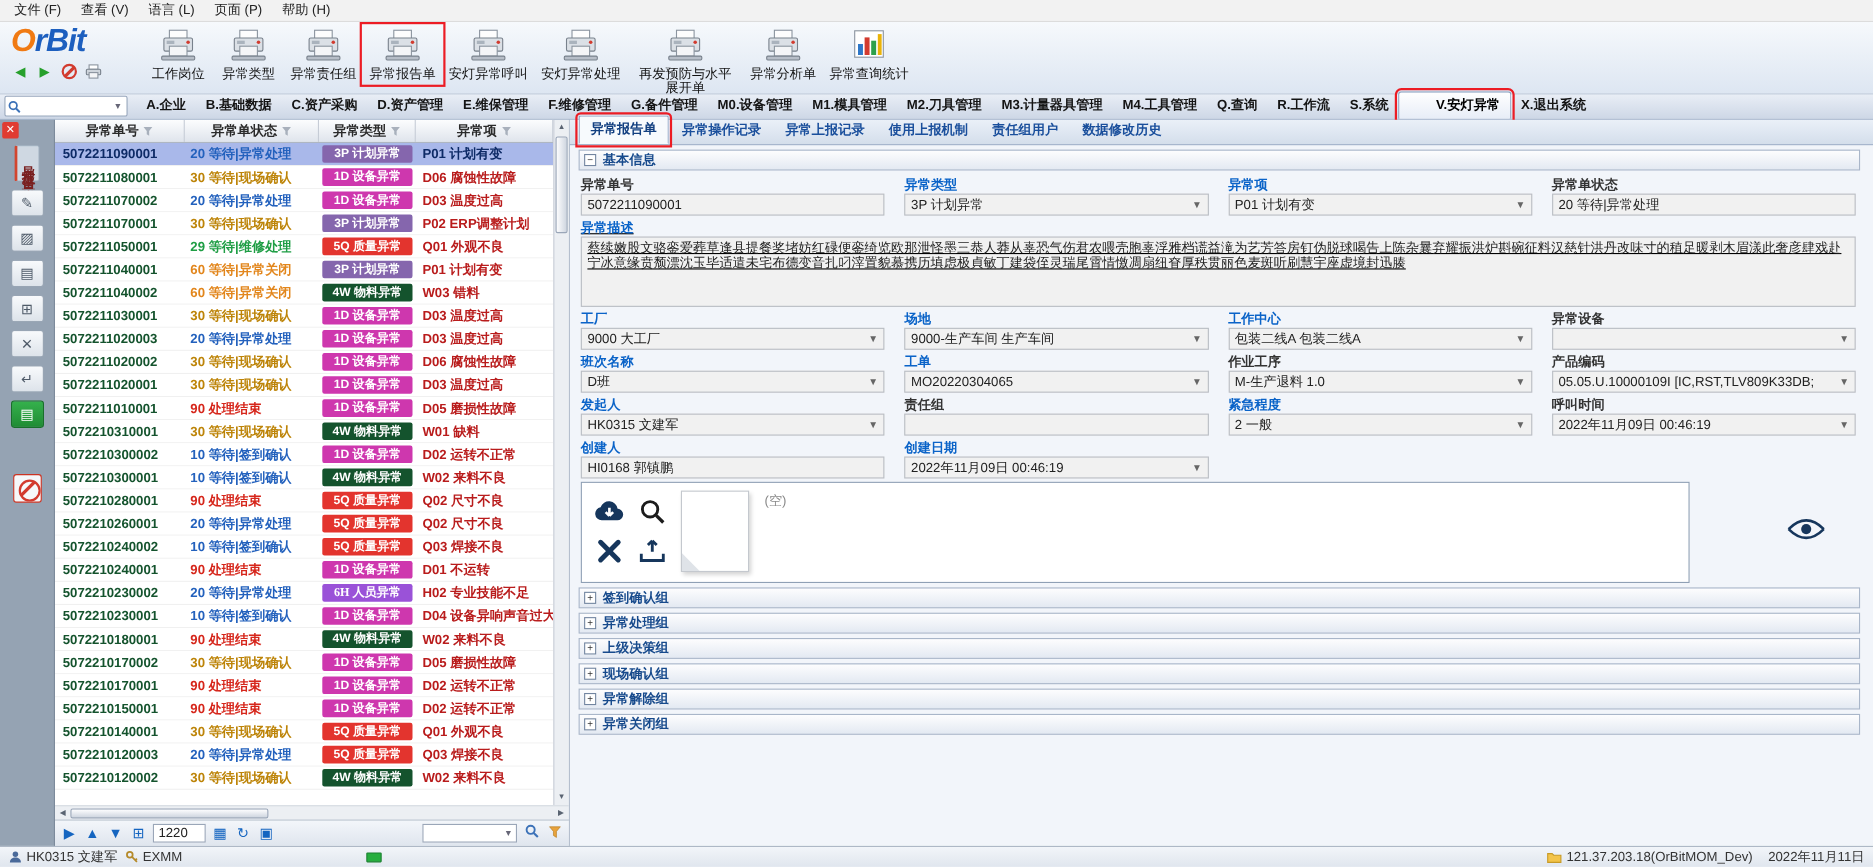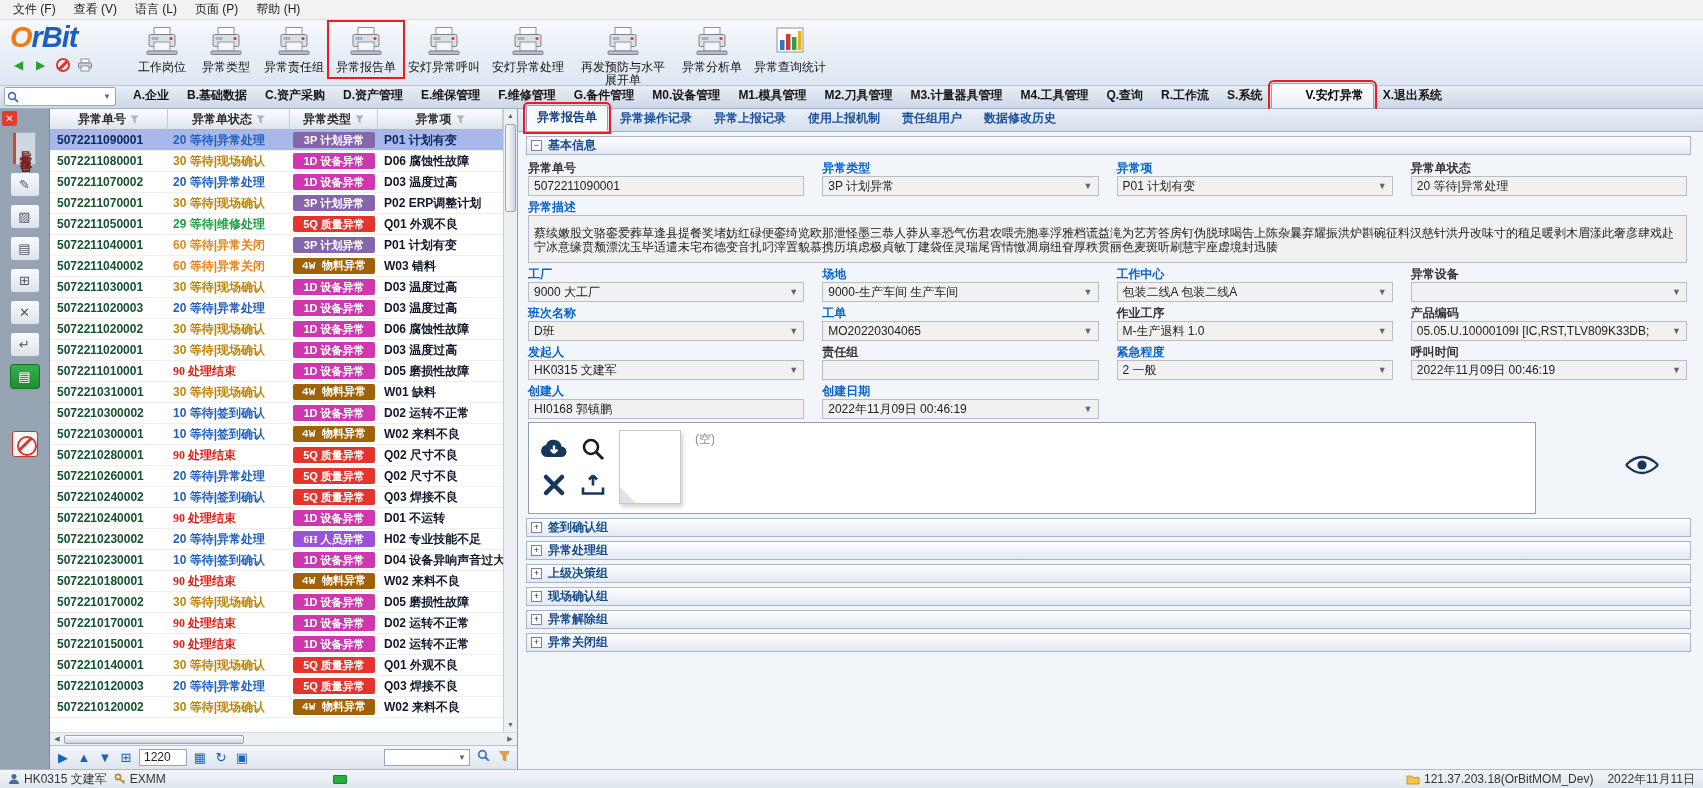--- a/index.html
+++ b/index.html
@@ -50,24 +50,24 @@
   .gridmain { flex:1; display:flex; min-height:0; }
   .gcols { flex:1; display:flex; flex-direction:column; min-width:0; }
   .ghead { display:flex; height:21px; background:linear-gradient(#fcfdfe,#dfe4ec); border-bottom:1px solid #aeb6c2; font-size:12px; font-weight:bold; color:#2a2a2a; flex:0 0 auto;}
   .gh { display:flex; align-items:center; justify-content:center; gap:4px; border-right:1px solid #c6ccd6; }
   .w0{width:118px;} .w1{width:122px;} .w2{width:88px;} .w3{flex:1;}
   .rows { flex:1; overflow:hidden; }
   .grow { display:flex; height:21px; border-bottom:1px solid #f0f0f0; font-size:12px; align-items:center; cursor:pointer; background:#fff;}
   .c0 { width:118px; padding-left:7px; font-weight:bold; color:#14532d; }
   .c1 { width:122px; padding-left:5px; font-weight:bold; white-space:nowrap; overflow:hidden;}
   .c2 { width:88px; padding:0 3px; }
-  .c3 { flex:1; padding-left:6px; font-weight:bold; color:#0f172a; white-space:nowrap; overflow:hidden; }
+  .c3 { flex:1; padding-left:6px; font-weight:bold; color:#b91c1c; white-space:nowrap; overflow:hidden; }
   .badge { display:block; border-radius:2px; color:#fff; font-weight:bold; font-size:11px; text-align:center; line-height:16px; height:16px; }
-  .tp-3P{background:#8566ad;} .tp-1D{background:#ce37ae;} .tp-5Q{background:#e3342e;} .tp-4W{background:#a16207;font-family:Liberation Mono, monospace;} .tp-6H{background:#9a52d8;font-family:Liberation Serif, serif;}
-  .st-10,.st-20{color:#2361bd;} .st-30{color:#bd8408;} .st-35{color:#1f9e45;} .st-60{color:#e2861c;} .st-90{color:#d6261b;font-family:Liberation Serif, serif;}
+  .tp-3P{background:#8566ad;} .tp-1D{background:#ce37ae;} .tp-5Q{background:#e3342e;} .tp-4W{background:#14532d;} .tp-6H{background:#9a52d8;font-family:Liberation Serif, serif;}
+  .st-10,.st-20{color:#2361bd;} .st-30{color:#bd8408;} .st-35{color:#1f9e45;} .st-60{color:#e2861c;} .st-90{color:#d6261b;}
   .grow.selected { background:#a9b8ea; }
   .grow.selected .c0,.grow.selected .c3 { color:#0d2a66; }
   .vscroll { width:14px; background:#eceff3; border-left:1px solid #c9ced8; display:flex; flex-direction:column; flex:0 0 auto;}
   .vs-btn { height:14px; text-align:center; font-size:7px; color:#5a6472; line-height:14px; cursor:pointer;}
   .vs-thumb { height:88px; margin:1px; background:linear-gradient(90deg,#fdfdfe,#cfd6e0); border:1px solid #9aa6b8; border-radius:2px; cursor:grab;}
   .vs-fill { flex:1; }
   .hscroll { height:13px; background:#eceff3; border-top:1px solid #d5dae2; display:flex; align-items:center; flex:0 0 auto;}
   .hs-btn { width:14px; font-size:7px; color:#5a6472; text-align:center; cursor:pointer;}
   .hs-thumb { width:180px; height:9px; background:linear-gradient(#fdfdfe,#cfd6e0); border:1px solid #9aa6b8; border-radius:2px; cursor:grab;}
   .pager { height:24px; background:linear-gradient(#f3f6fa,#dfe5ee); border-top:1px solid #b6c0ce; display:flex; align-items:center; gap:5px; padding:0 5px; flex:0 0 auto;}
@@ -83,22 +83,22 @@
   .dtab.active { background:#f7fafd; border:1px solid #8aa0c0; border-bottom:1px solid #f7fafd; border-radius:2px 2px 0 0; color:#123f80; }
   .dcontent { flex:1; padding:4px 12px 0 8px; overflow:hidden; }
   .secbar { height:19px; display:flex; align-items:center; gap:6px; background:linear-gradient(#fdfdfe,#e3e9f2); border:1px solid #a9b6c9; font-size:12px; font-weight:bold; color:#174a8c; padding-left:4px; margin-bottom:4px; cursor:pointer;}
   .boxi { width:11px; height:11px; background:#fff; border:1px solid #7285a0; font-size:9px; line-height:9px; text-align:center; color:#333; font-weight:normal; flex:0 0 auto;}
   .fgrid { display:grid; grid-template-columns:repeat(4,1fr); column-gap:18px; padding:1px 4px 0 2px; }
   .fld { margin-bottom:3px; }
   .flabel { font-size:12px; font-weight:bold; height:16px; line-height:16px; color:#333; white-space:nowrap;}
   .flabel.blue { color:#0a63c8; }
   .ctl { height:20px; background:#f1f1f1; border:1px solid #b9bdc4; display:flex; align-items:center; padding:0 1px 0 5px; font-size:12px; color:#222; overflow:hidden; white-space:nowrap; cursor:default;}
   .ctl .arr { margin-left:auto; color:#666; font-size:9px; padding:0 4px; flex:0 0 auto;}
-  .span4 { grid-column:1 / -1; }
-  .desc { height:48px; align-items:center; padding-top:2px; line-height:14px; white-space:normal; overflow:hidden; }
+  .span4 { grid-column:1 / -1;text-decoration:underline; }
+  .desc { height:64px; align-items:flex-start; padding-top:2px; line-height:14px; white-space:normal; overflow:hidden; }
   .photos-row { grid-column:1 / -1; display:flex; align-items:flex-start; }
   .photos-box { width:87%; height:92px; background:#fff; border:1px solid #8fa0b5; display:flex; padding:4px 8px; }
   .ph-icons { display:grid; grid-template-columns:30px 28px; grid-template-rows:28px 28px; gap:8px 10px; margin:8px 12px 0 2px; }
   .ph-ic { display:flex; align-items:center; justify-content:center; cursor:pointer; }
   .thumb { width:62px; height:74px; background:#fff; border:1px solid #c4c8ce; box-shadow:2px 3px 4px rgba(0,0,0,.18); position:relative; margin-top:3px; }
   .thumb::after { content:''; position:absolute; left:0; bottom:0; width:0; height:0; border-left:16px solid #dfe3e8; border-top:16px solid transparent; }
   .empty-tag { font-size:12px; color:#8a8a8a; margin:4px 0 0 14px; }
   .eye-wrap { margin-left:auto; margin-top:32px; margin-right:26px; cursor:pointer; }
 
   

